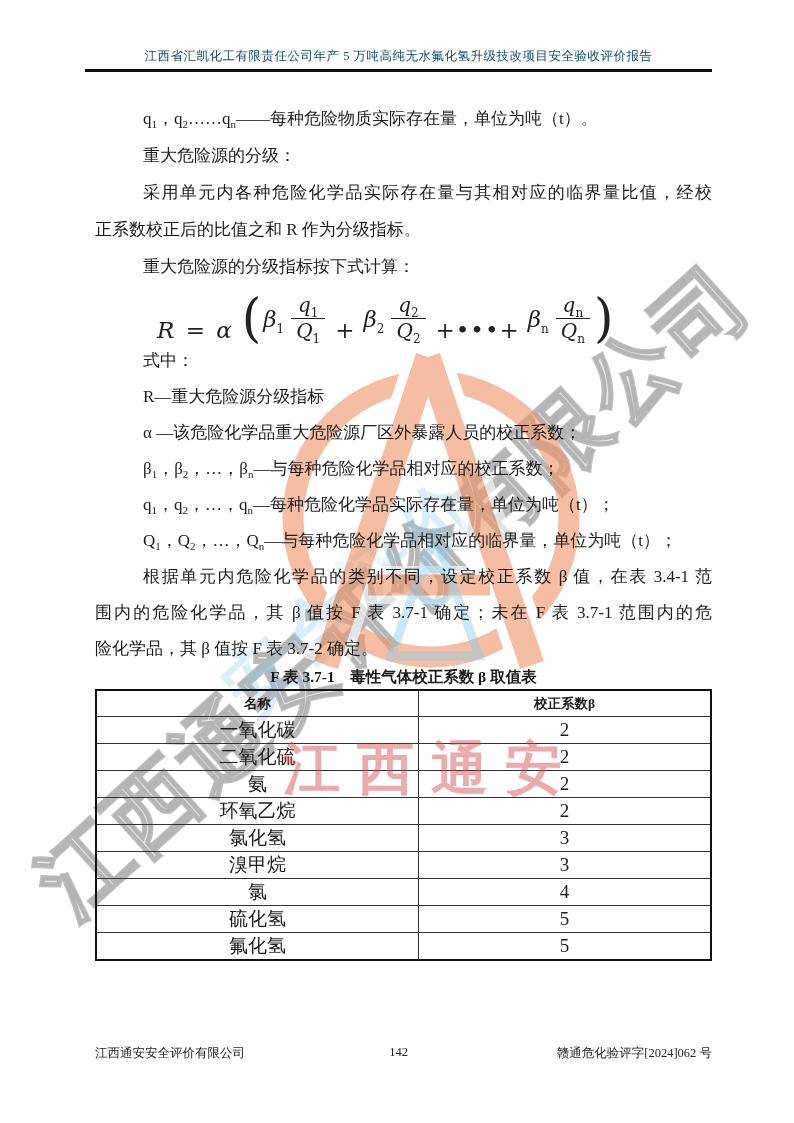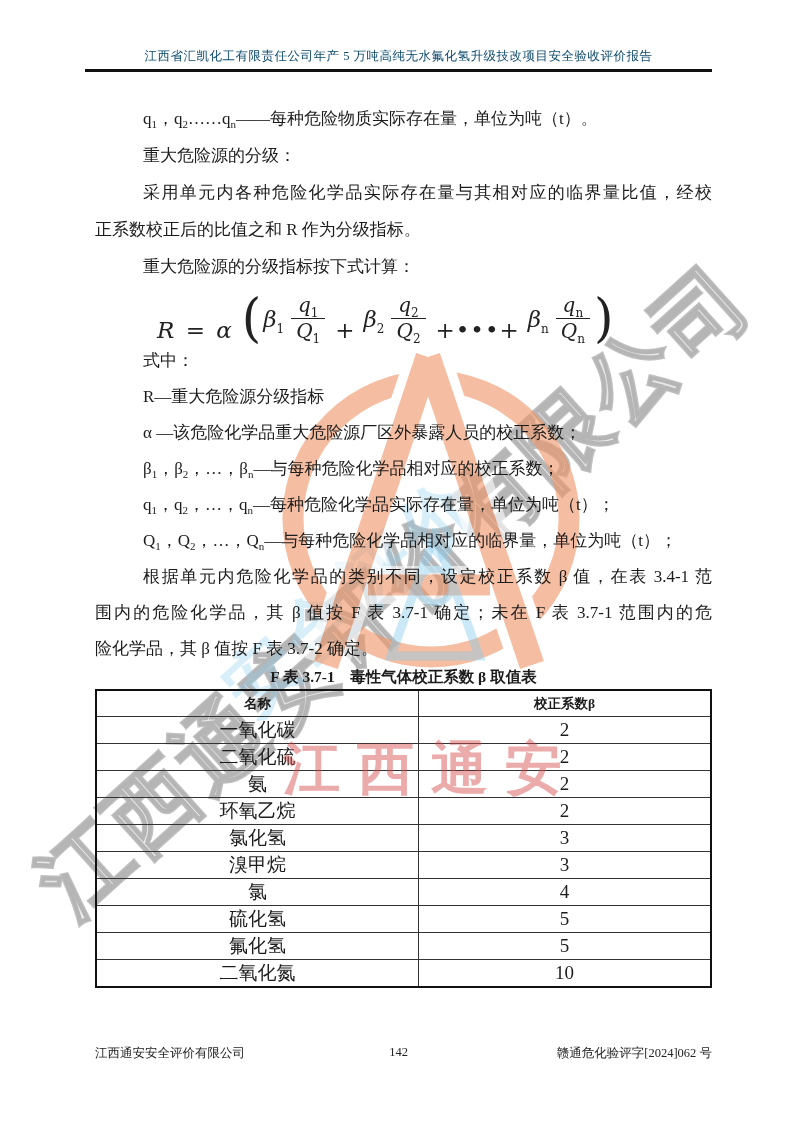--- a/index.html
+++ b/index.html
@@ -192,24 +192,20 @@
             <td>4</td>
           </tr>
       <tr>
             <td>硫化氢</td>
             <td>5</td>
           </tr>
       <tr>
             <td>氟化氢</td>
             <td>5</td>
           </tr>
-      <tr>
-            <td>二氧化氮</td>
-            <td>10</td>
-          </tr>
     </tbody>
       </table>
   </div>
 
   <div class="wm wm-stamp">江西通安</div>
 
   <div class="footer">
     <span class="ft-left">江西通安安全评价有限公司</span>
     <span class="ft-center">142</span>
     <span class="ft-right">赣通危化验评字[2024]062 号</span>

